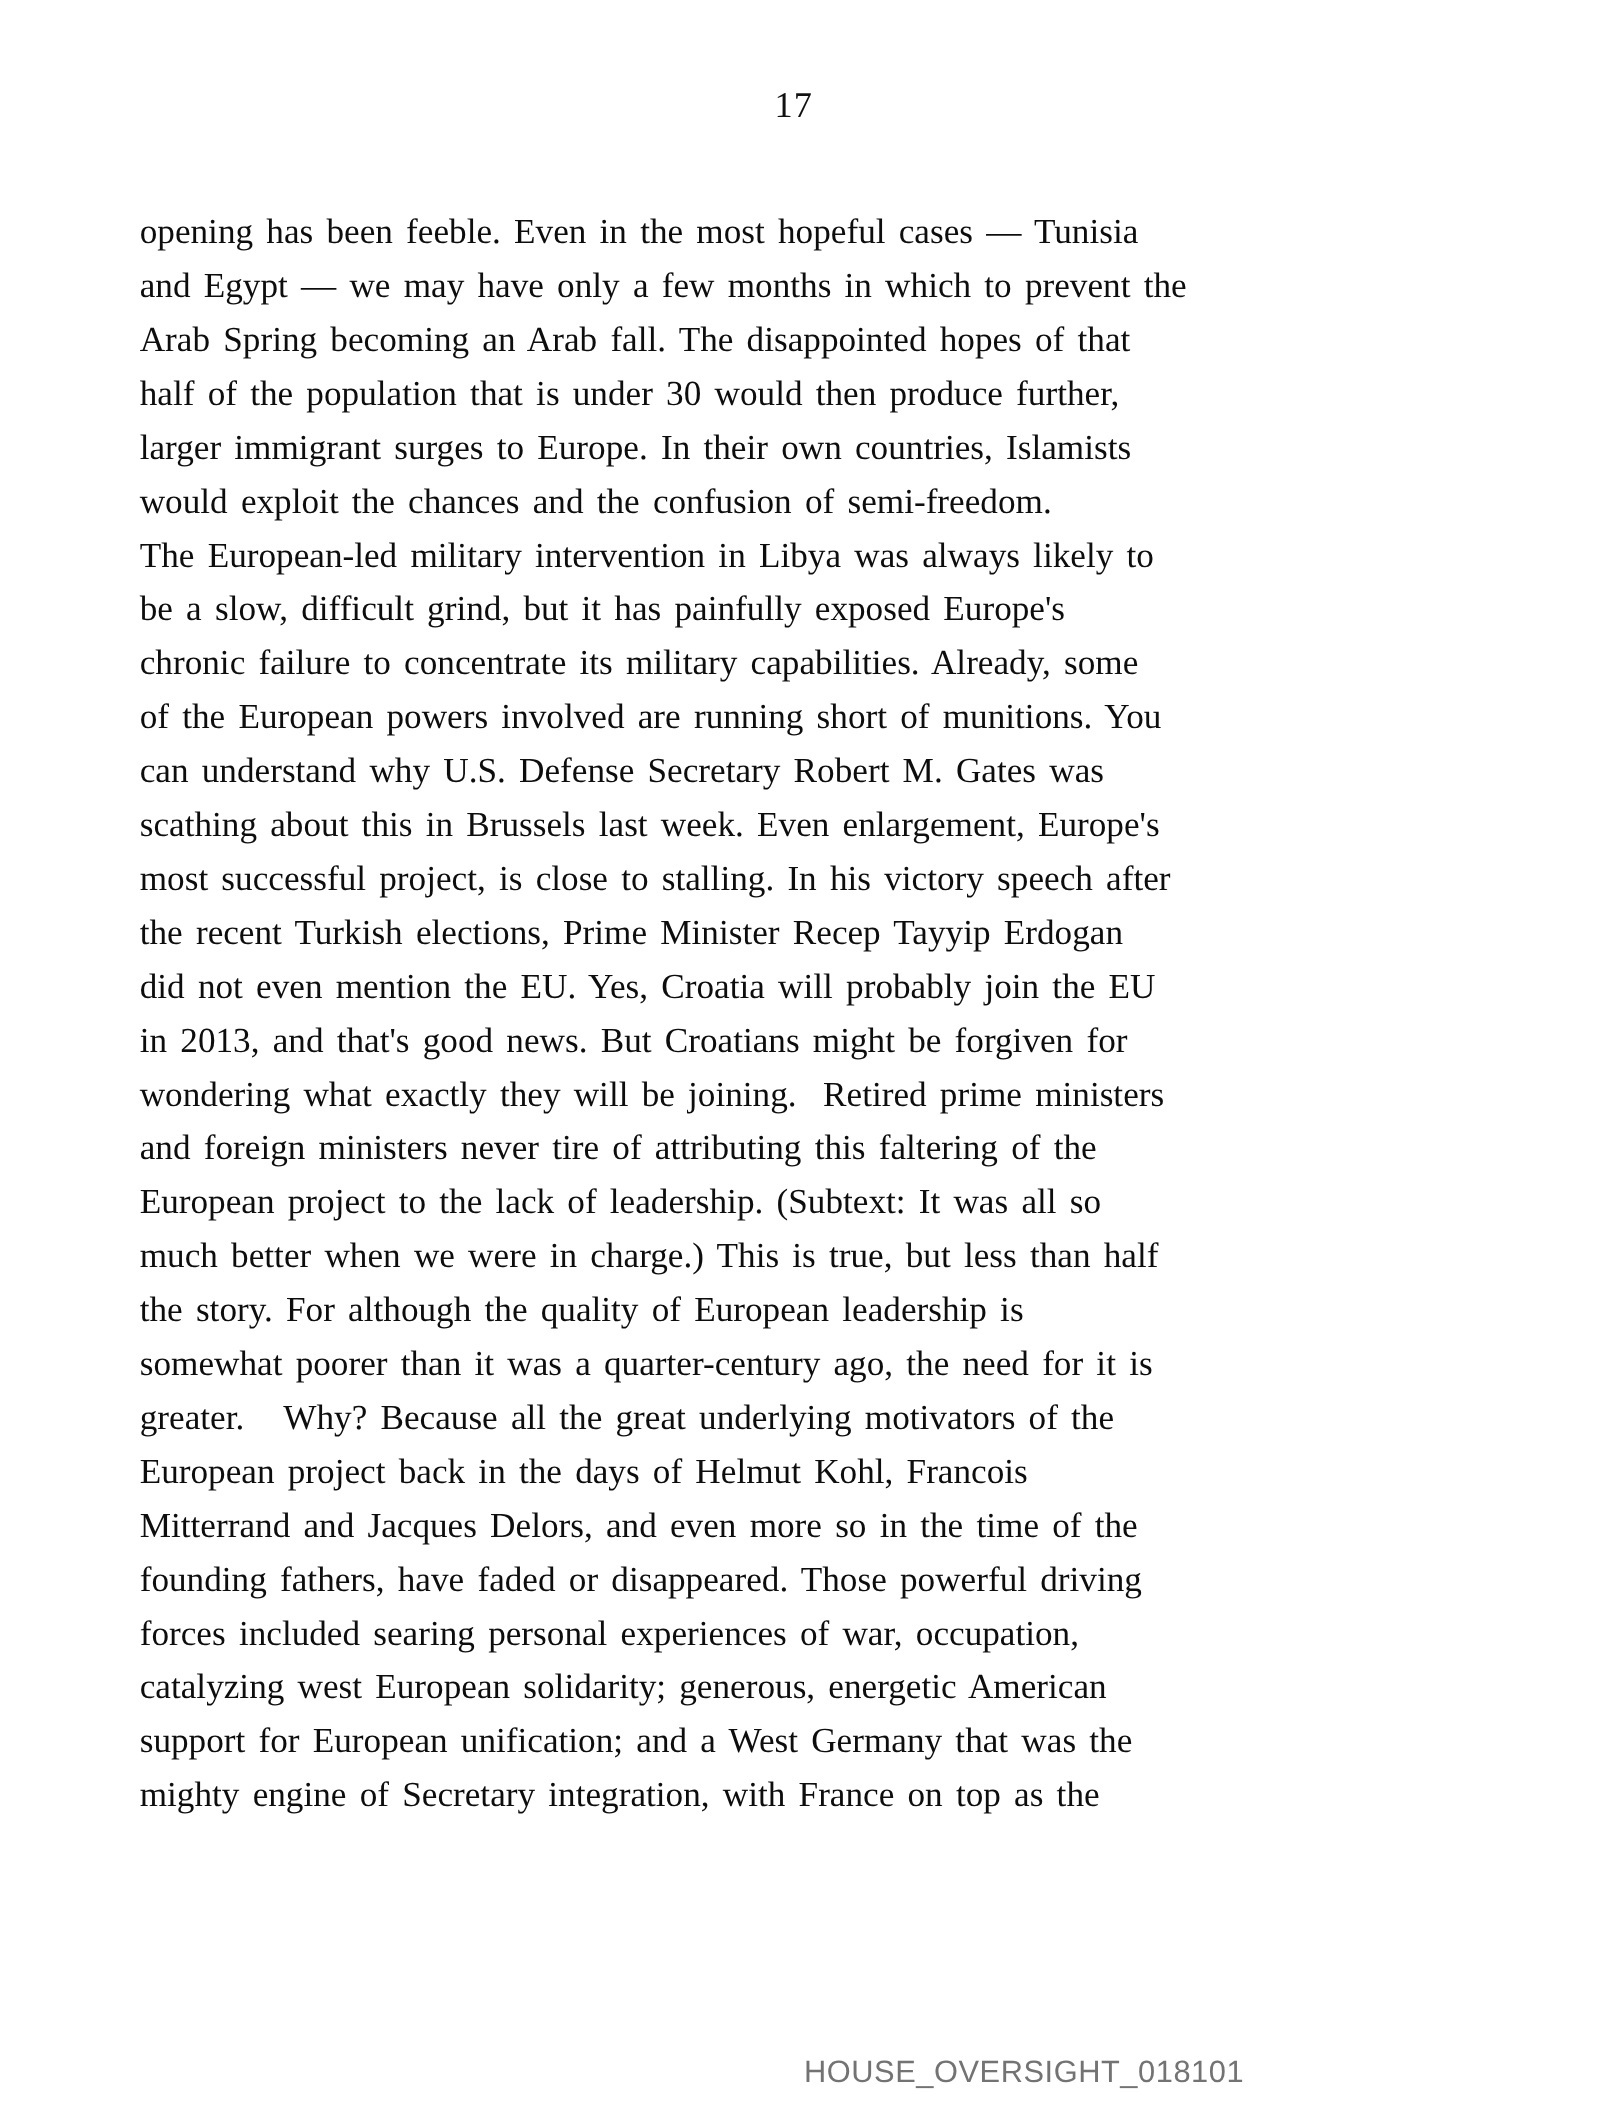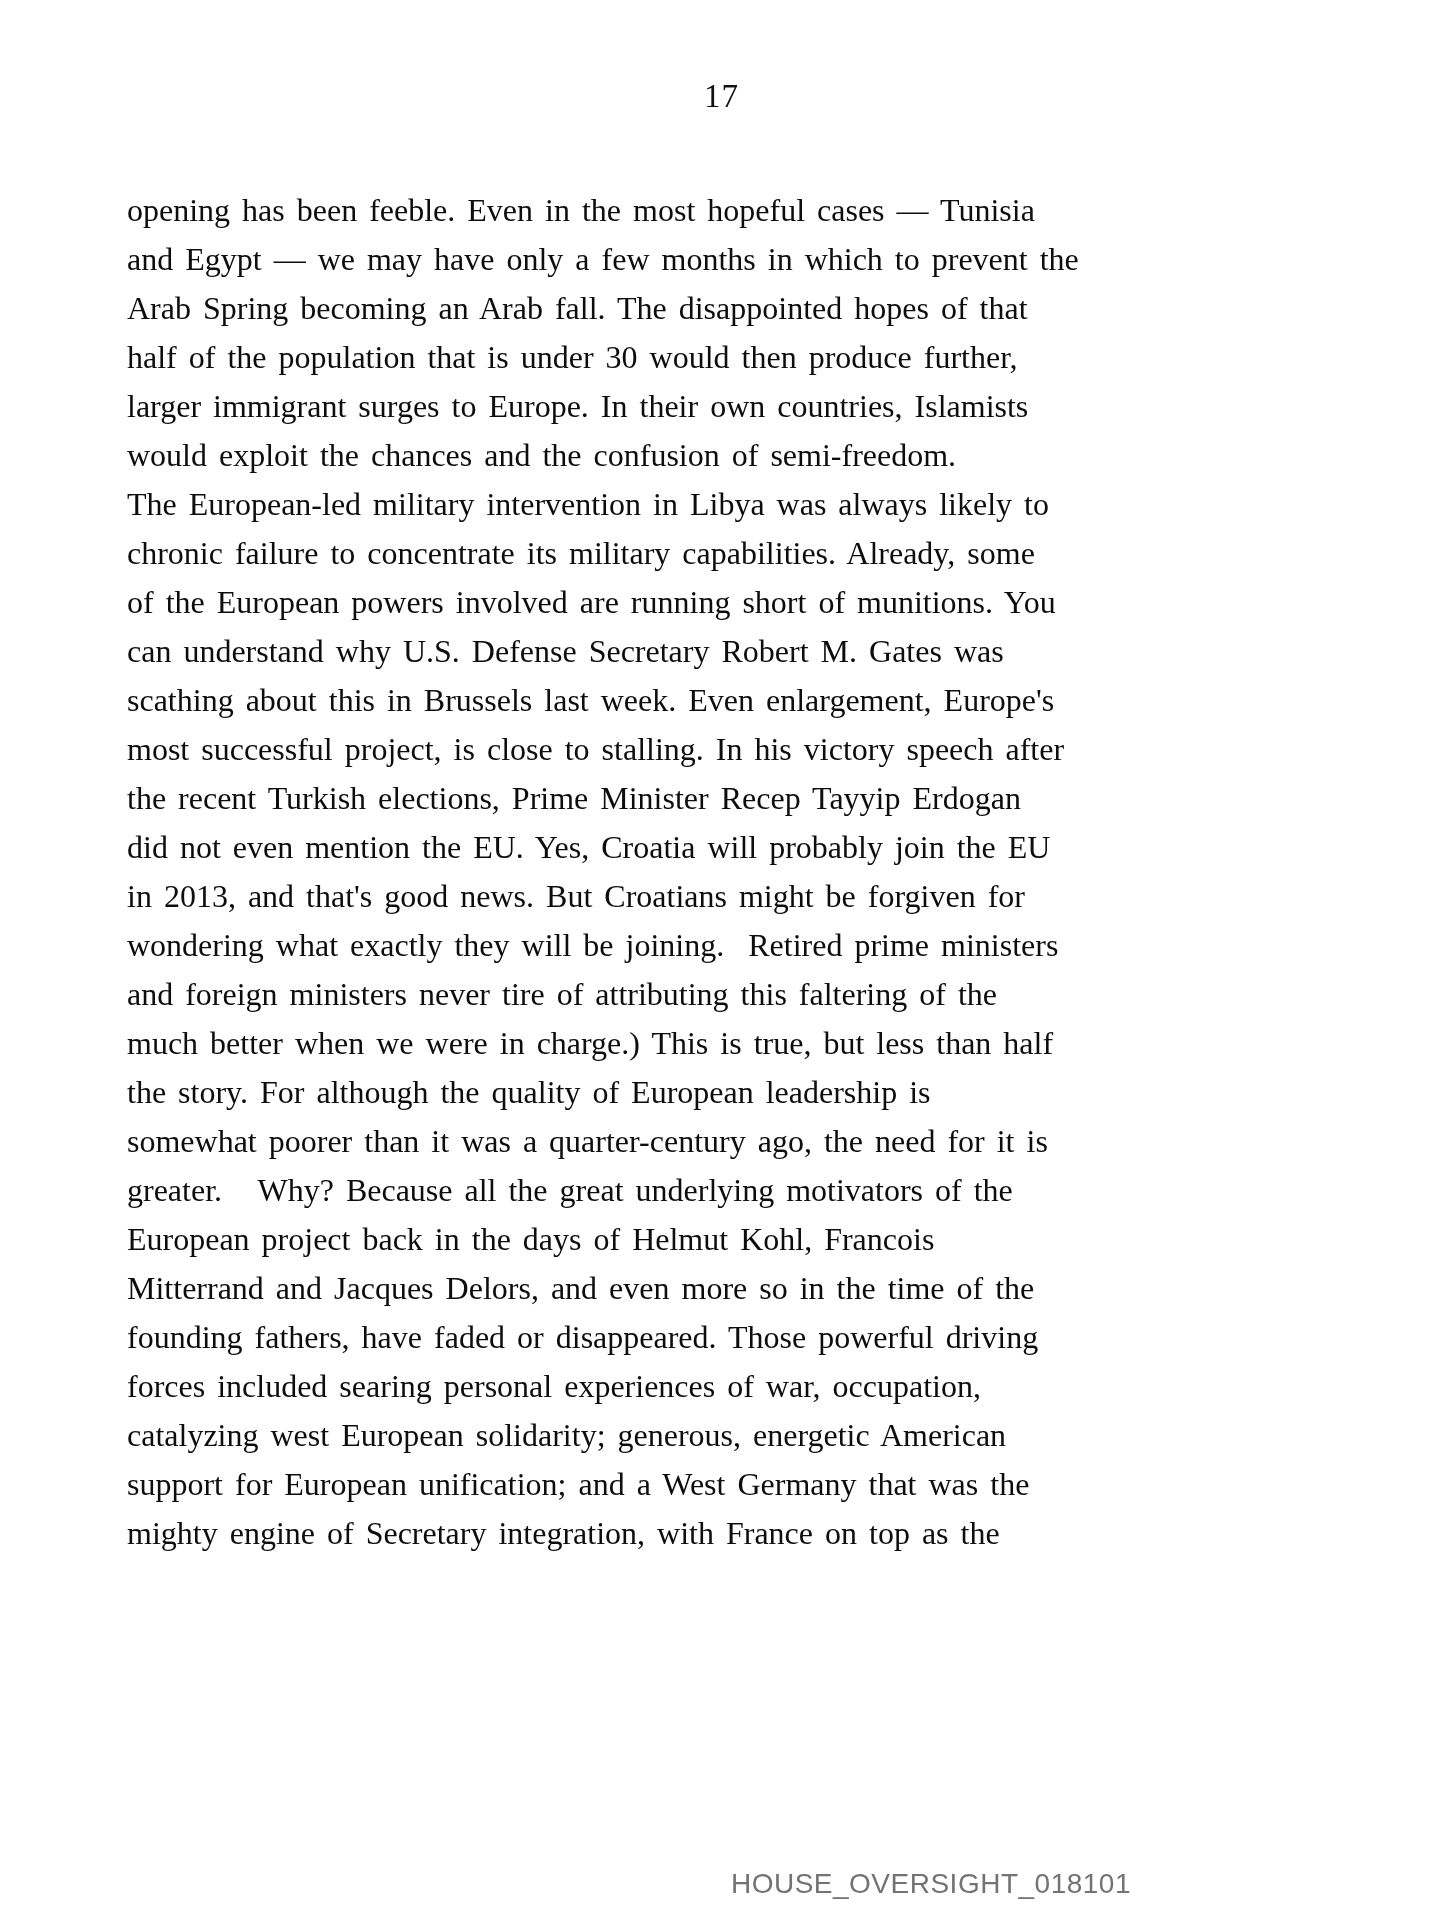--- a/index.html
+++ b/index.html
@@ -58,30 +58,32 @@
   <div class="page-number">17</div>
 
   <div class="body-text">
       <div class="text-line">opening has been feeble. Even in the most hopeful cases — Tunisia</div>
       <div class="text-line">and Egypt — we may have only a few months in which to prevent the</div>
       <div class="text-line">Arab Spring becoming an Arab fall. The disappointed hopes of that</div>
       <div class="text-line">half of the population that is under 30 would then produce further,</div>
       <div class="text-line">larger immigrant surges to Europe. In their own countries, Islamists</div>
       <div class="text-line">would exploit the chances and the confusion of semi-freedom.</div>
       <div class="text-line">The European-led military intervention in Libya was always likely to</div>
+      <div class="text-line">be a slow, difficult grind, but it has painfully exposed Europe's</div>
       <div class="text-line">chronic failure to concentrate its military capabilities. Already, some</div>
       <div class="text-line">of the European powers involved are running short of munitions. You</div>
       <div class="text-line">can understand why U.S. Defense Secretary Robert M. Gates was</div>
       <div class="text-line">scathing about this in Brussels last week. Even enlargement, Europe's</div>
       <div class="text-line">most successful project, is close to stalling. In his victory speech after</div>
       <div class="text-line">the recent Turkish elections, Prime Minister Recep Tayyip Erdogan</div>
       <div class="text-line">did not even mention the EU. Yes, Croatia will probably join the EU</div>
       <div class="text-line">in 2013, and that's good news. But Croatians might be forgiven for</div>
       <div class="text-line">wondering what exactly they will be joining.  Retired prime ministers</div>
       <div class="text-line">and foreign ministers never tire of attributing this faltering of the</div>
+      <div class="text-line">European project to the lack of leadership. (Subtext: It was all so</div>
       <div class="text-line">much better when we were in charge.) This is true, but less than half</div>
       <div class="text-line">the story. For although the quality of European leadership is</div>
       <div class="text-line">somewhat poorer than it was a quarter-century ago, the need for it is</div>
       <div class="text-line">greater.   Why? Because all the great underlying motivators of the</div>
       <div class="text-line">European project back in the days of Helmut Kohl, Francois</div>
       <div class="text-line">Mitterrand and Jacques Delors, and even more so in the time of the</div>
       <div class="text-line">founding fathers, have faded or disappeared. Those powerful driving</div>
       <div class="text-line">forces included searing personal experiences of war, occupation,</div>
       <div class="text-line">catalyzing west European solidarity; generous, energetic American</div>
       <div class="text-line">support for European unification; and a West Germany that was the</div>

